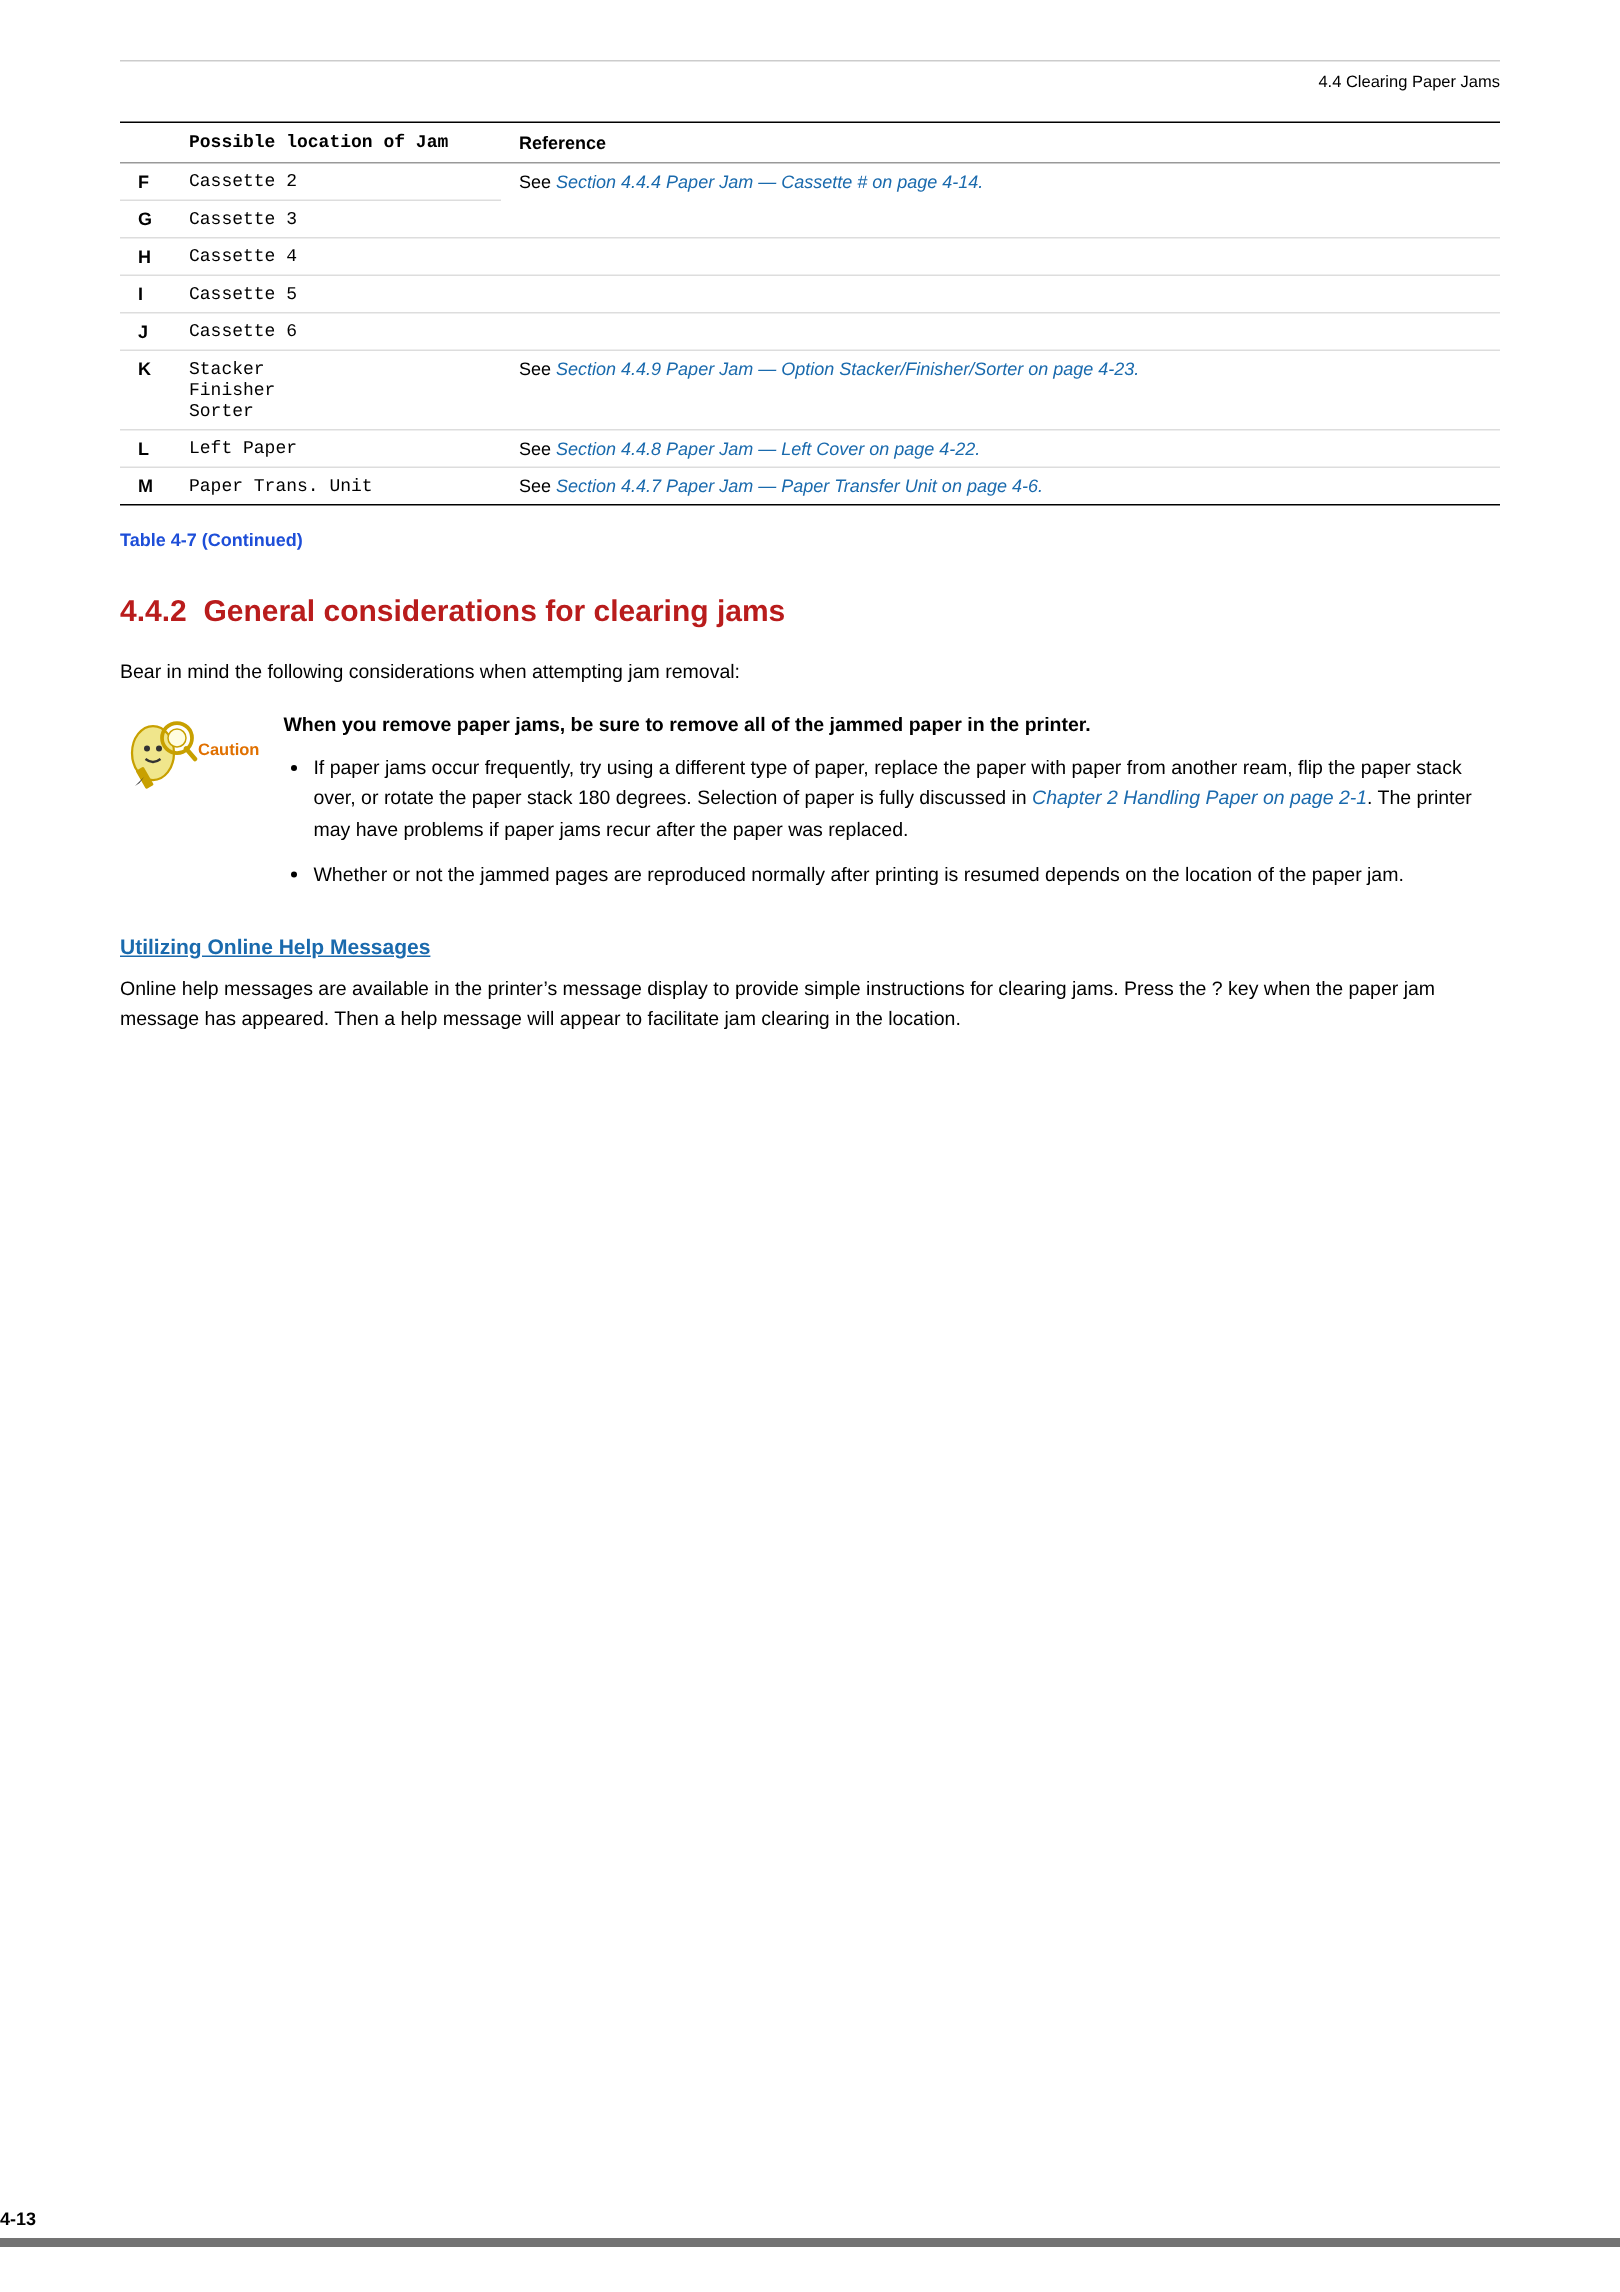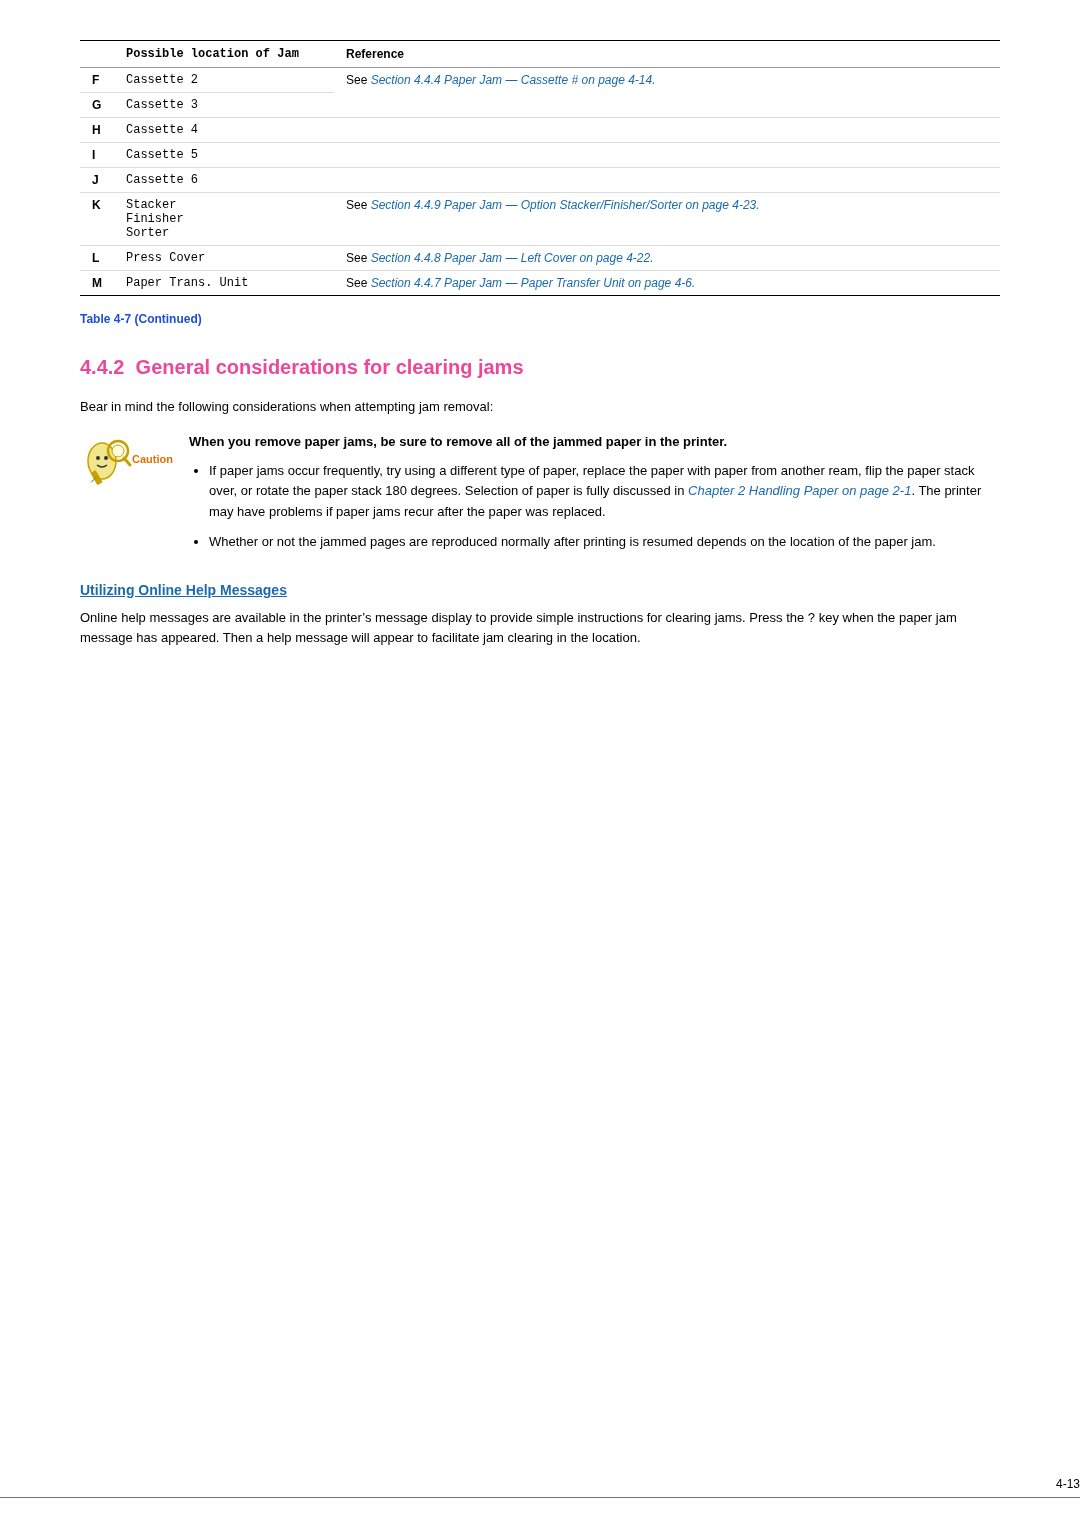--- a/index.html
+++ b/index.html
@@ -93,21 +93,21 @@
       color: #1d4ed8;
       font-size: 12px;
       font-weight: bold;
       margin-bottom: 30px;
     }
 
     
     .section-heading {
       font-size: 20px;
       font-weight: bold;
-      color: #ec4899;
+      color: #b91c1c;
       margin-bottom: 18px;
       border-bottom: none;
     }
 
     
     .body-text {
       font-size: 13px;
       line-height: 1.55;
       margin-bottom: 16px;
       color: #000000;
@@ -175,22 +175,23 @@
       text-decoration: underline;
     }
 
     
     .page-footer {
       position: absolute;
       bottom: 30px;
       left: 0;
       right: 0;
       display: flex;
-      justify-content: flex-end;
-      border-bottom: 1px solid #737373;
+      justify-content: flex-start;
+      border-bottom: 6px solid #737373;
+      font-weight: bold;
     }
 
     .page-number {
       font-size: 12px;
       color: #000000;
       padding-bottom: 6px;
     }
 
     
     .caution-svg {
@@ -201,20 +202,23 @@
     
     .mono {
       font-family: 'Courier New', monospace;
     }
   </style>
 </head>
 <body>
 
 <div class="page-container">
 
+  <div class="page-header">
+    <span class="header-text">4.4 Clearing Paper Jams</span>
+  </div>
 
   <table class="jam-table">
     <thead>
       <tr>
         <th class="row-label"></th>
         <th class="location-col">Possible location of Jam</th>
         <th class="reference-col">Reference</th>
       </tr>
     </thead>
     <tbody id="table-body">
@@ -242,21 +246,21 @@
           <td class="location-col mono">Cassette 6</td>
           <td class="reference-col"></td>
         </tr>
         <tr>
           <td class="row-label">K</td>
           <td class="location-col mono">Stacker<br>Finisher<br>Sorter</td>
           <td class="reference-col">See <a class="reference-link" href="#">Section 4.4.9 Paper Jam — Option Stacker/Finisher/Sorter on page 4-23.</a></td>
         </tr>
         <tr>
           <td class="row-label">L</td>
-          <td class="location-col mono">Press Cover</td>
+          <td class="location-col mono">Left Paper</td>
           <td class="reference-col">See <a class="reference-link" href="#">Section 4.4.8 Paper Jam — Left Cover on page 4-22.</a></td>
         </tr>
         <tr>
           <td class="row-label">M</td>
           <td class="location-col mono">Paper Trans. Unit</td>
           <td class="reference-col">See <a class="reference-link" href="#">Section 4.4.7 Paper Jam — Paper Transfer Unit on page 4-6.</a></td>
         </tr>
       </tbody>
   </table>
 

